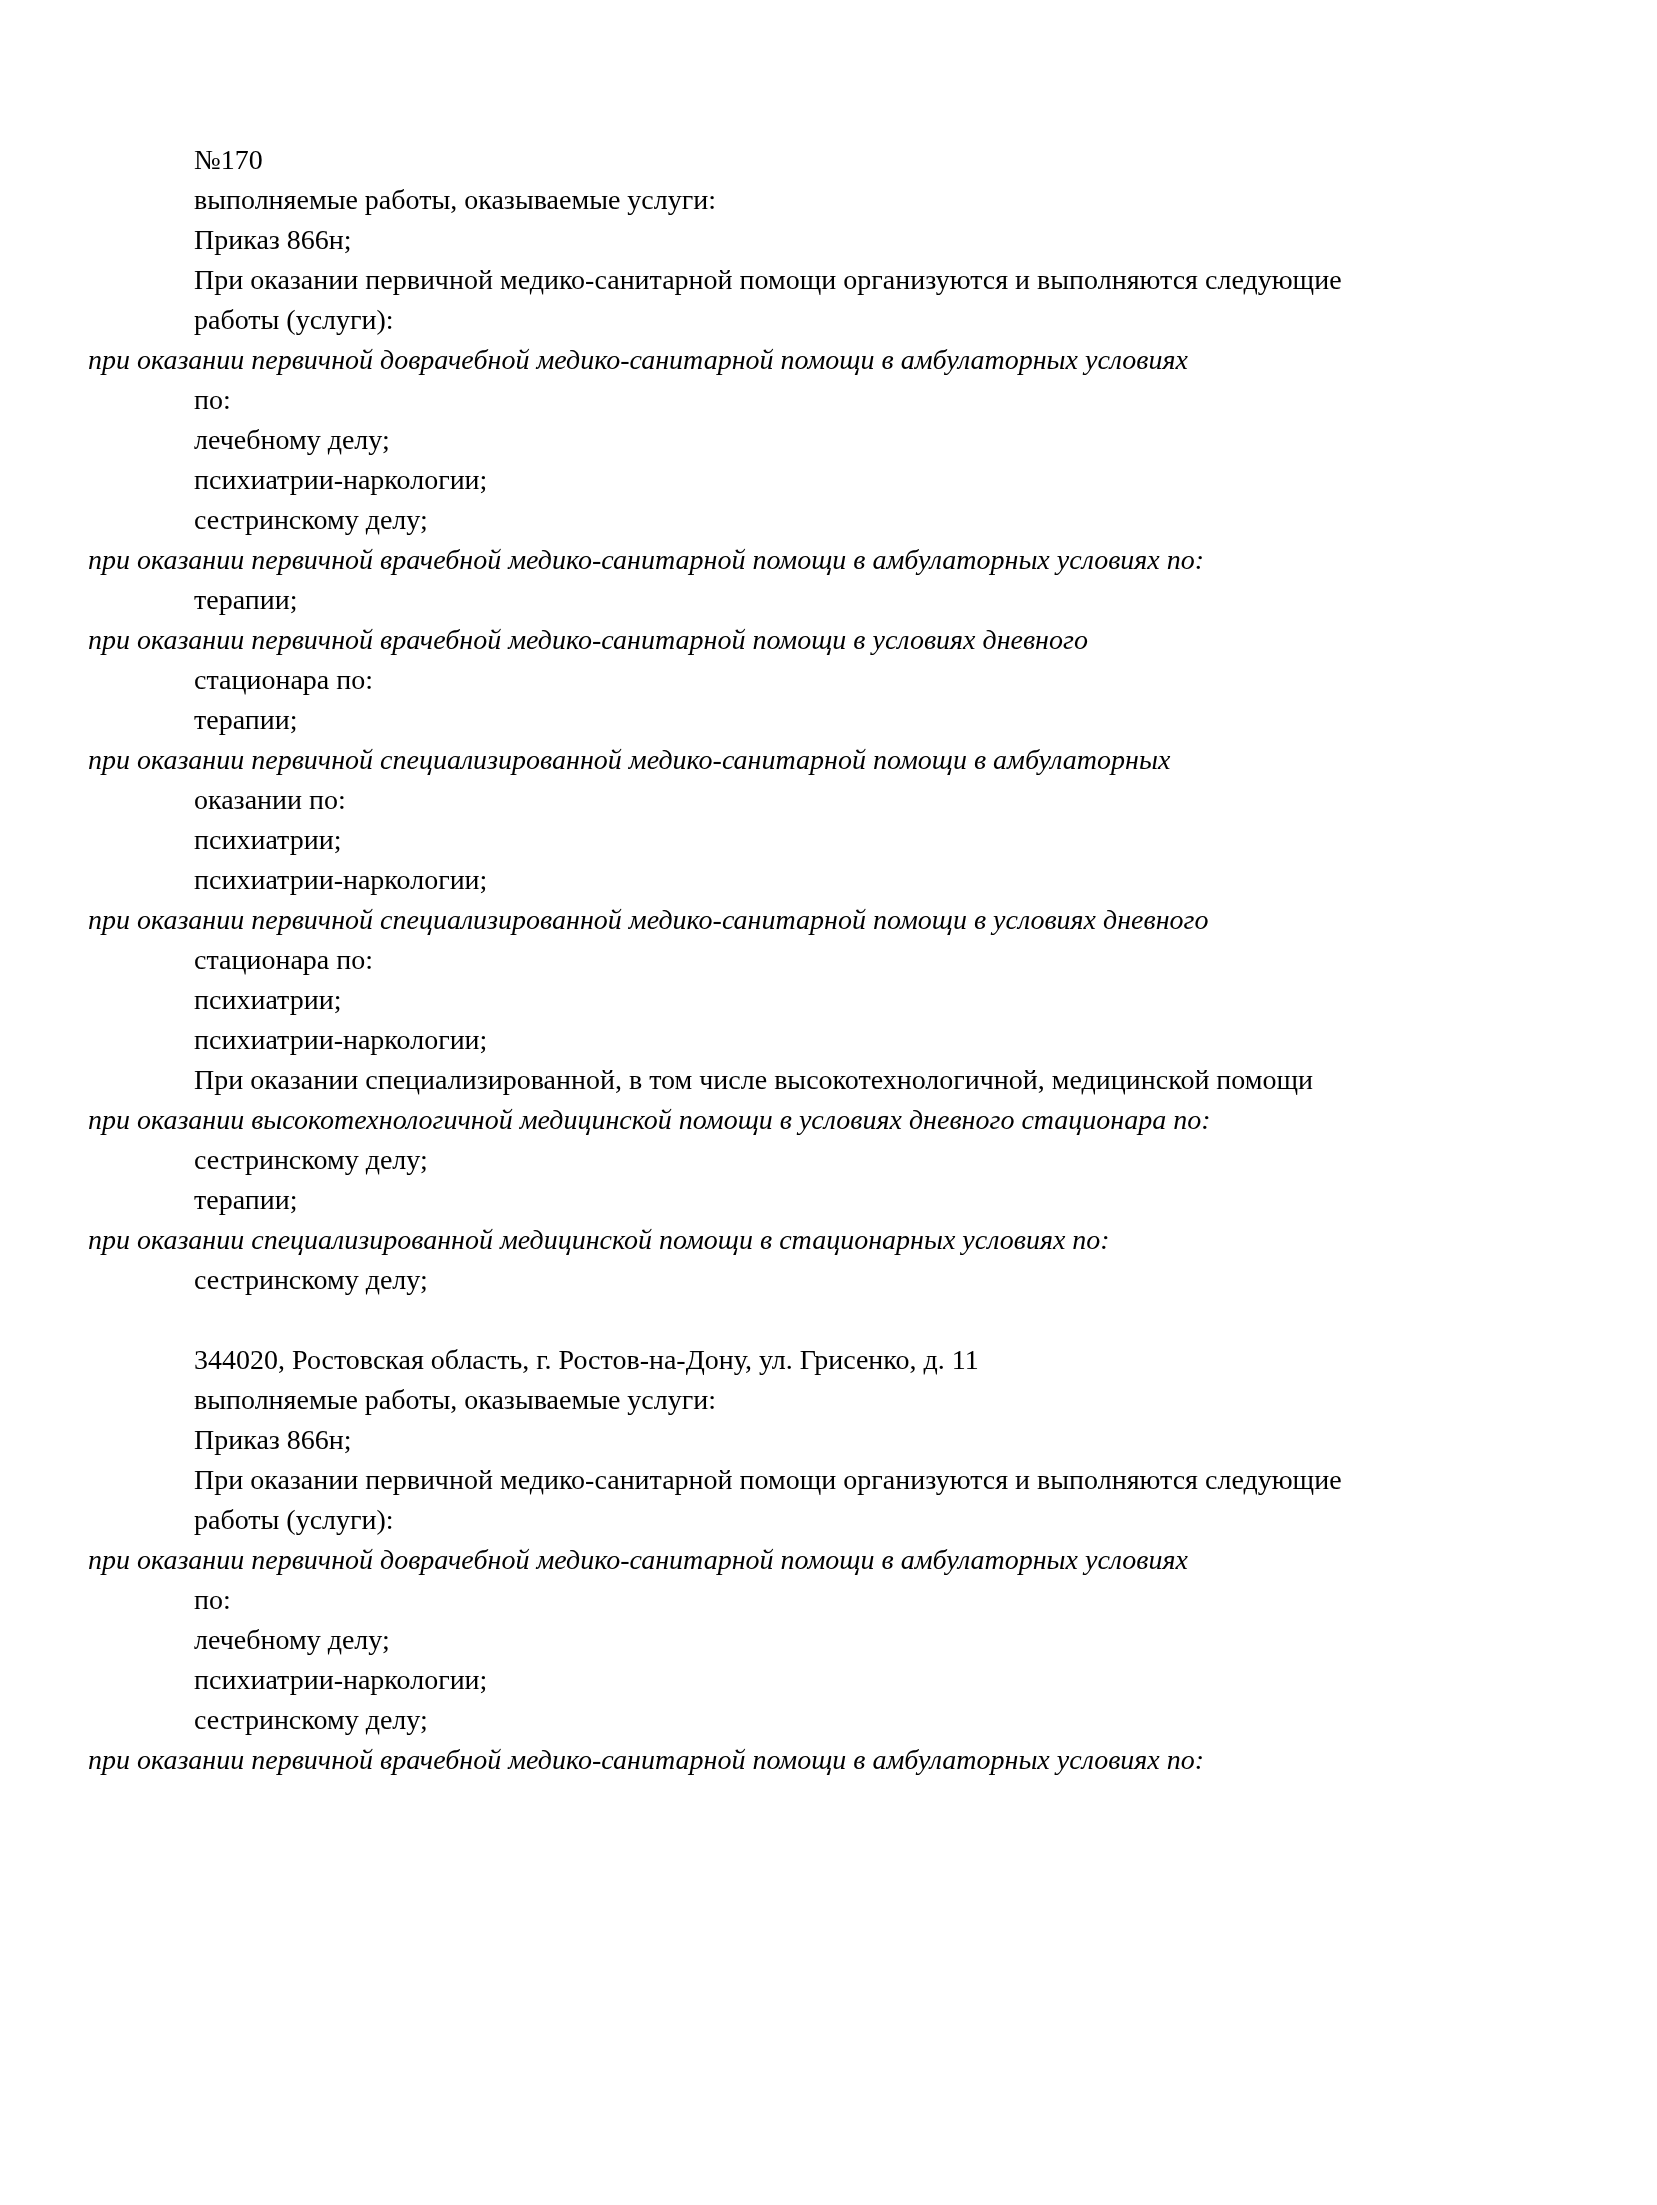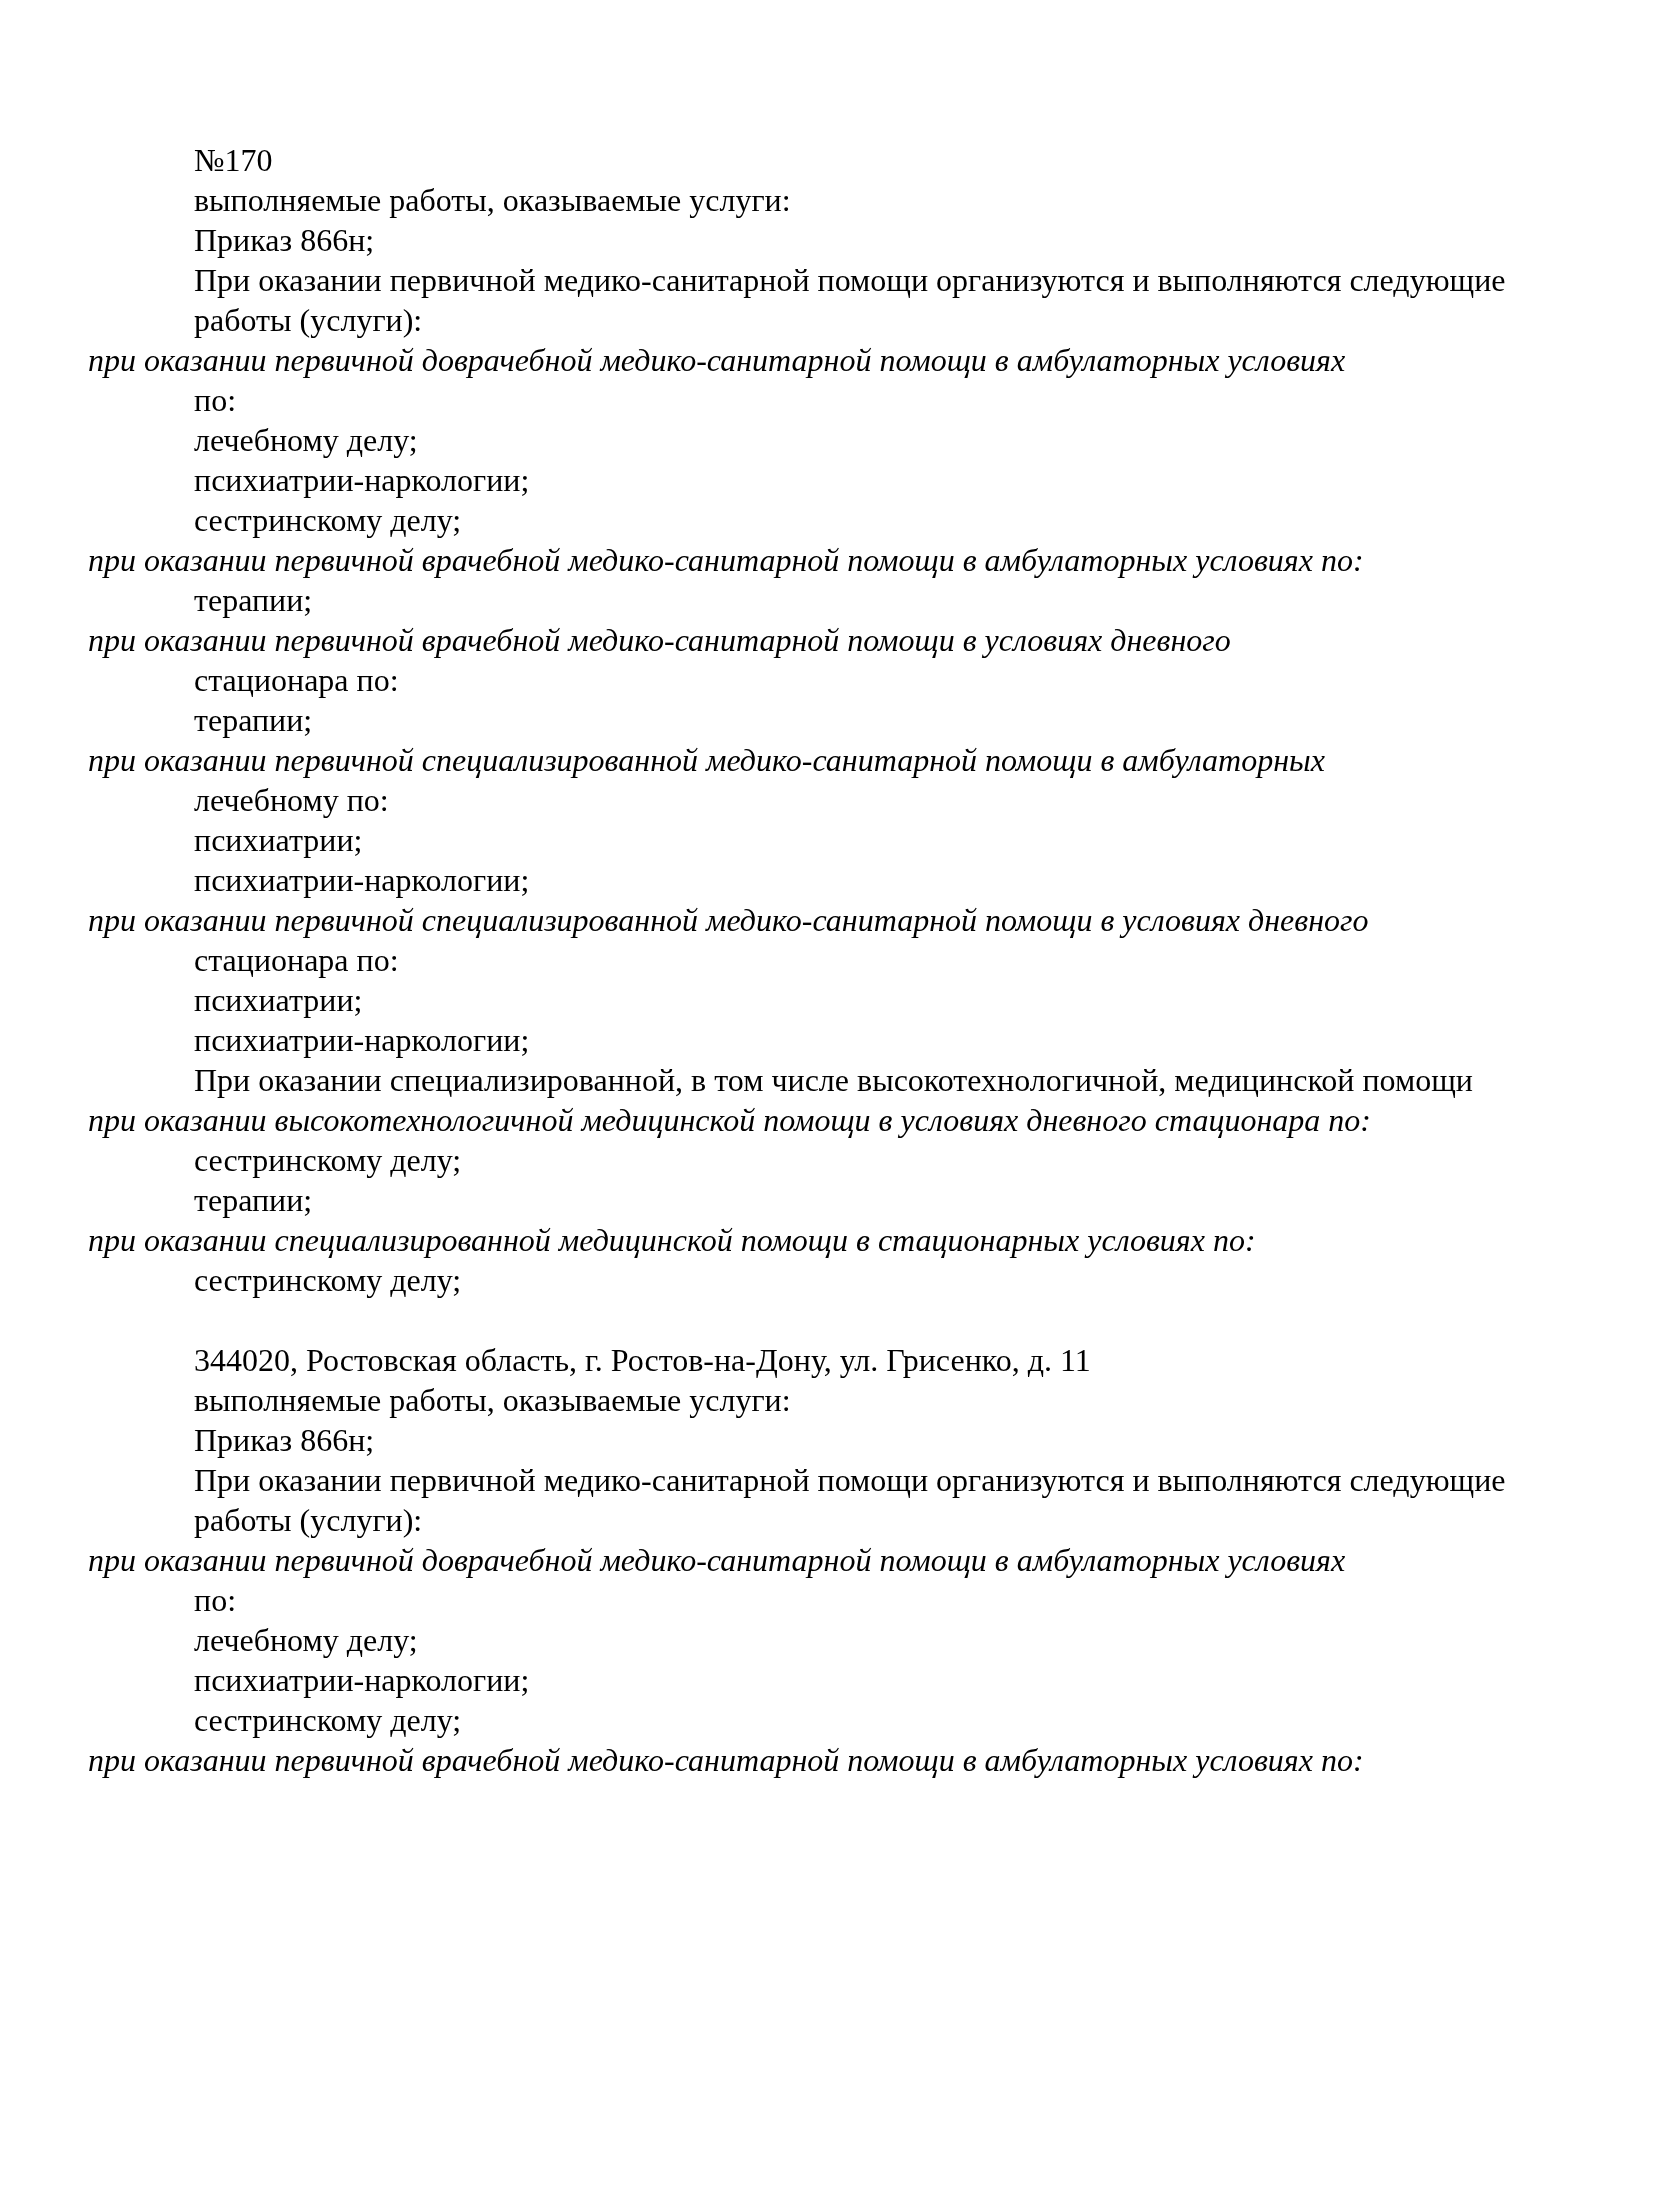--- a/index.html
+++ b/index.html
@@ -18,21 +18,21 @@
     position: absolute;
     left: 0;
     top: 0;
     width: 1657px;
     height: 2205px;
     box-sizing: border-box;
     padding-top: 140px;
     background: #ffffff;
     color: #000000;
     font-family: "Liberation Serif", "DejaVu Serif", serif;
-    font-size: 32px;
+    font-size: 28px;
     line-height: 40px;
     font-weight: 400;
   }
   .doc-block { margin: 0; }
   .doc-block + .doc-block { margin-top: 40px; } 
   .doc-line {
     white-space: pre;
     padding-left: 194px;   
     height: 40px;
   }
@@ -53,21 +53,21 @@
       <div class="doc-line">по:</div>
       <div class="doc-line ind2">лечебному делу;</div>
       <div class="doc-line ind2">психиатрии-наркологии;</div>
       <div class="doc-line ind2">сестринскому делу;</div>
       <div class="doc-line ind1">при оказании первичной врачебной медико-санитарной помощи в амбулаторных условиях по:</div>
       <div class="doc-line ind2">терапии;</div>
       <div class="doc-line ind1">при оказании первичной врачебной медико-санитарной помощи в условиях дневного</div>
       <div class="doc-line">стационара по:</div>
       <div class="doc-line ind2">терапии;</div>
       <div class="doc-line ind1">при оказании первичной специализированной медико-санитарной помощи в амбулаторных</div>
-      <div class="doc-line">лечебному по:</div>
+      <div class="doc-line">оказании по:</div>
       <div class="doc-line ind2">психиатрии;</div>
       <div class="doc-line ind2">психиатрии-наркологии;</div>
       <div class="doc-line ind1">при оказании первичной специализированной медико-санитарной помощи в условиях дневного</div>
       <div class="doc-line">стационара по:</div>
       <div class="doc-line ind2">психиатрии;</div>
       <div class="doc-line ind2">психиатрии-наркологии;</div>
       <div class="doc-line">При оказании специализированной, в том числе высокотехнологичной, медицинской помощи</div>
       <div class="doc-line ind1">при оказании высокотехнологичной медицинской помощи в условиях дневного стационара по:</div>
       <div class="doc-line ind2">сестринскому делу;</div>
       <div class="doc-line ind2">терапии;</div>

